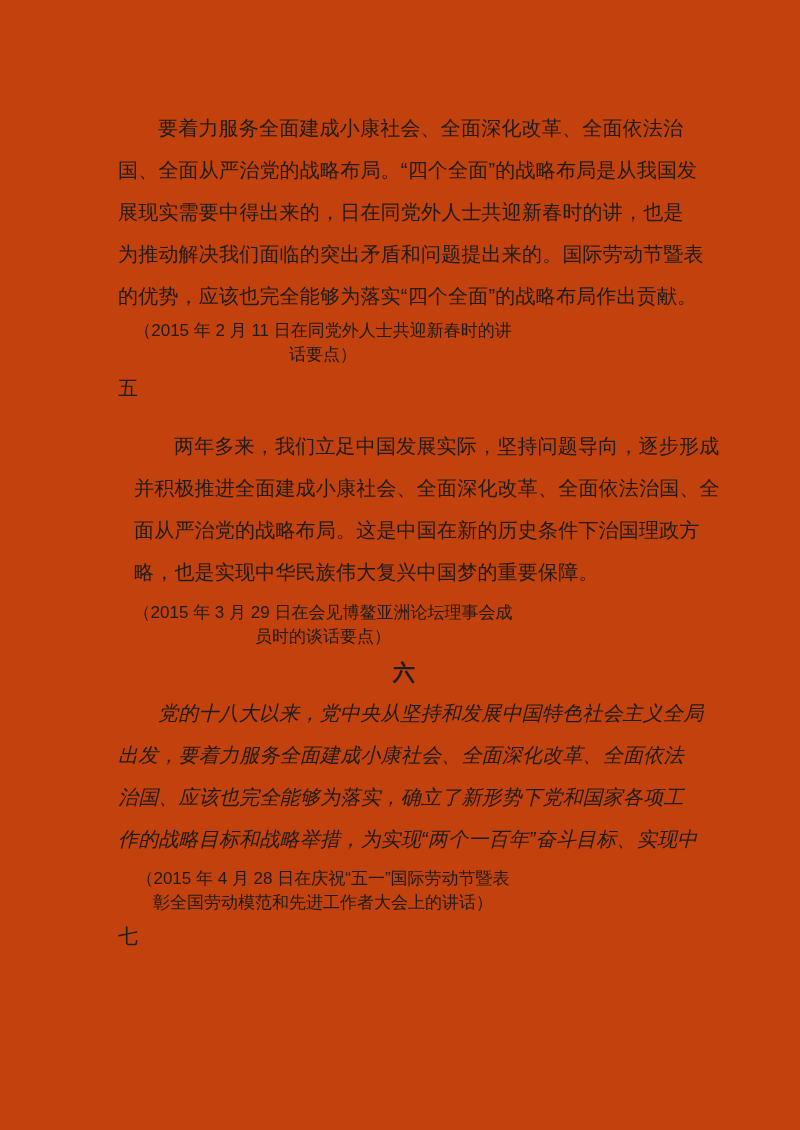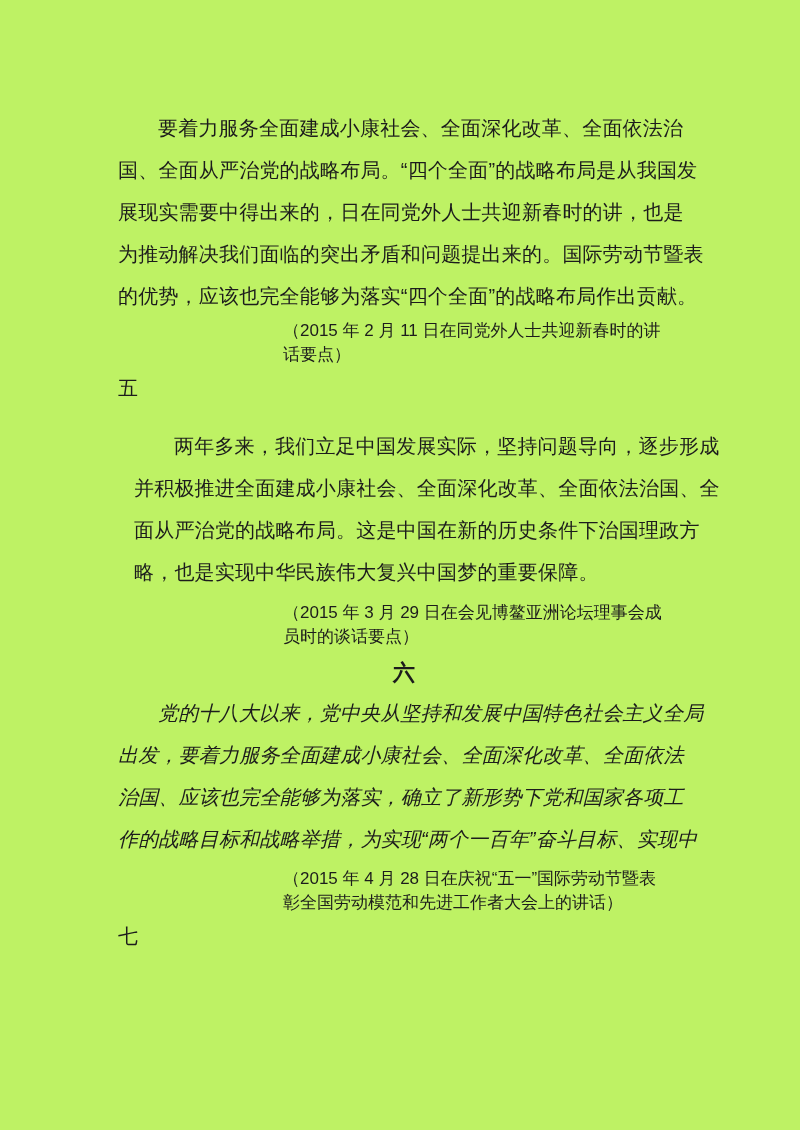--- a/index.html
+++ b/index.html
@@ -6,43 +6,43 @@
   html, body {
     width: 800px;
     height: 1130px;
     background: #ffffff;
     font-family: "Liberation Sans", sans-serif;
   }
   .page {
     position: relative;
     width: 800px;
     height: 1130px;
-    background: #bef264;
+    background: #c2410c;
     overflow: hidden;
   }
   .content {
     position: absolute;
     left: 118px;
     top: 107px;
     width: 582px;
     color: #1c1c1c;
   }
   .para .line {
     font-size: 20px;
     line-height: 42px;
     white-space: nowrap;
     letter-spacing: 0.2px;
     font-weight: 500;
   }
   .para .line.indent { padding-left: 40px; }
   .citation {
-    margin-left: 165px;
     width: 410px;
     font-size: 17px;
     font-weight: 500;
+    text-align: center;
   }
   .citation .cline {
     line-height: 24px;
     white-space: nowrap;
   }
   .heading-plain {
     font-size: 20px;
     line-height: 28px;
     font-weight: 500;
     text-align: left;

